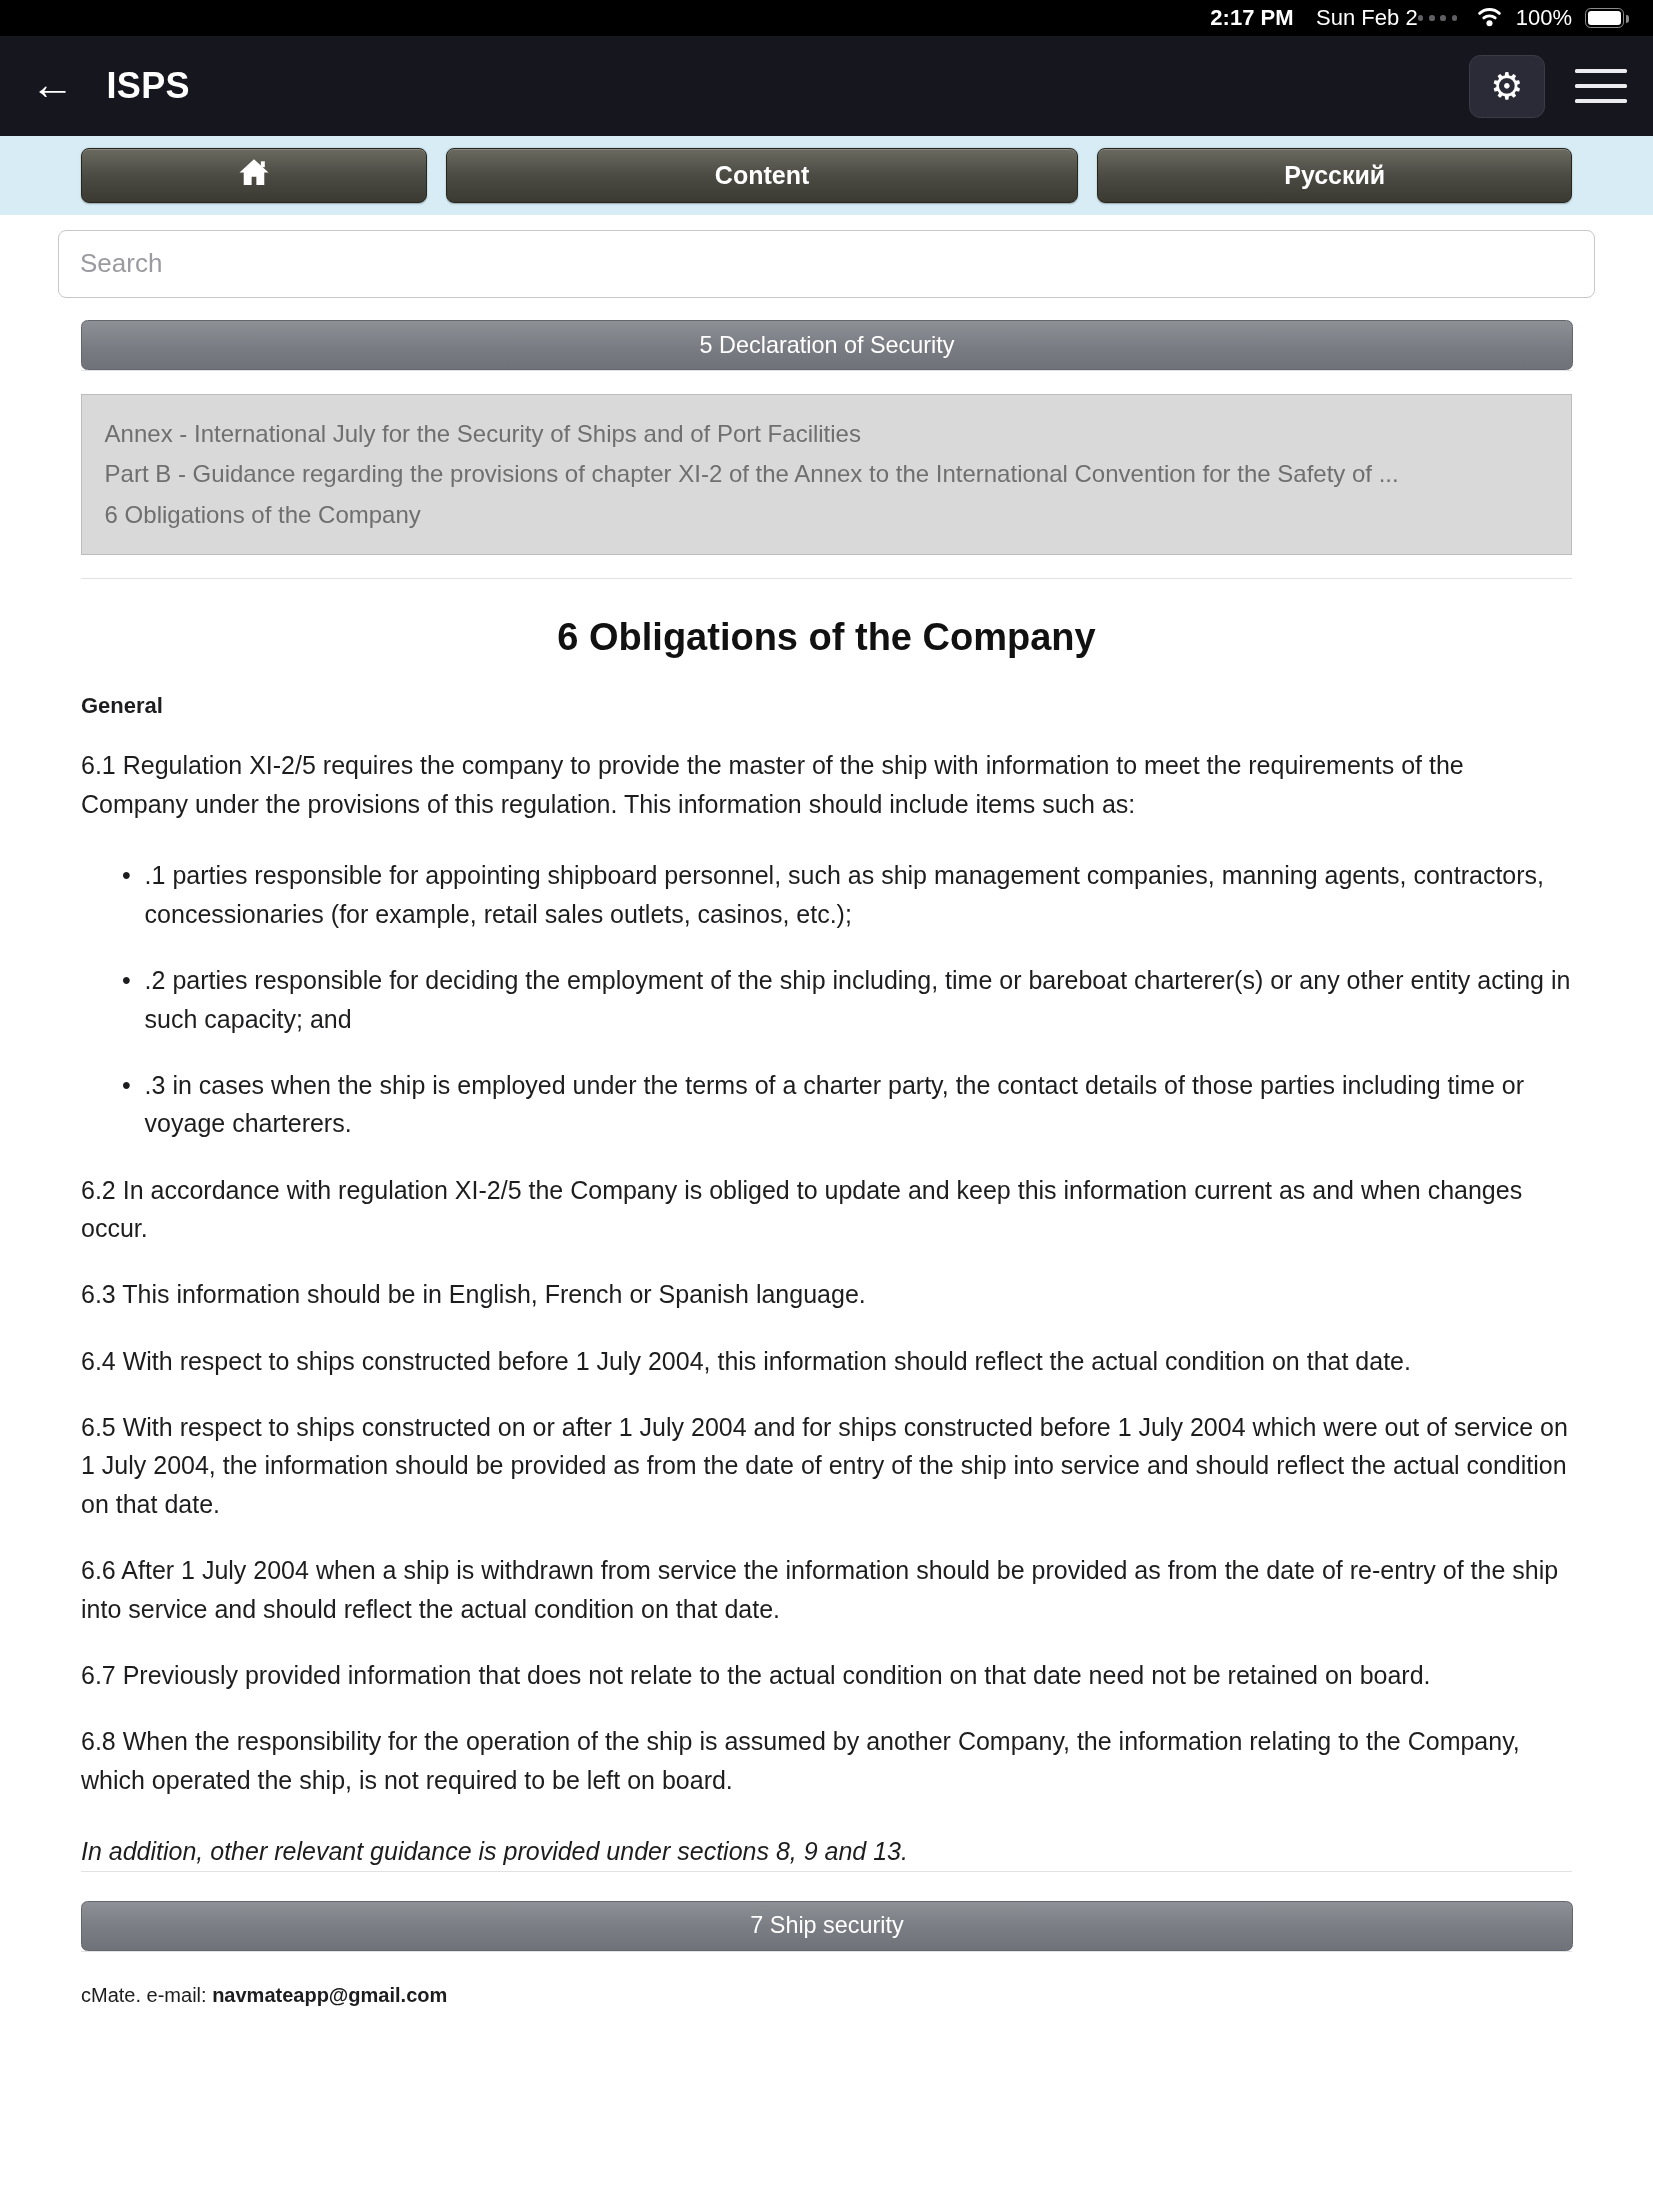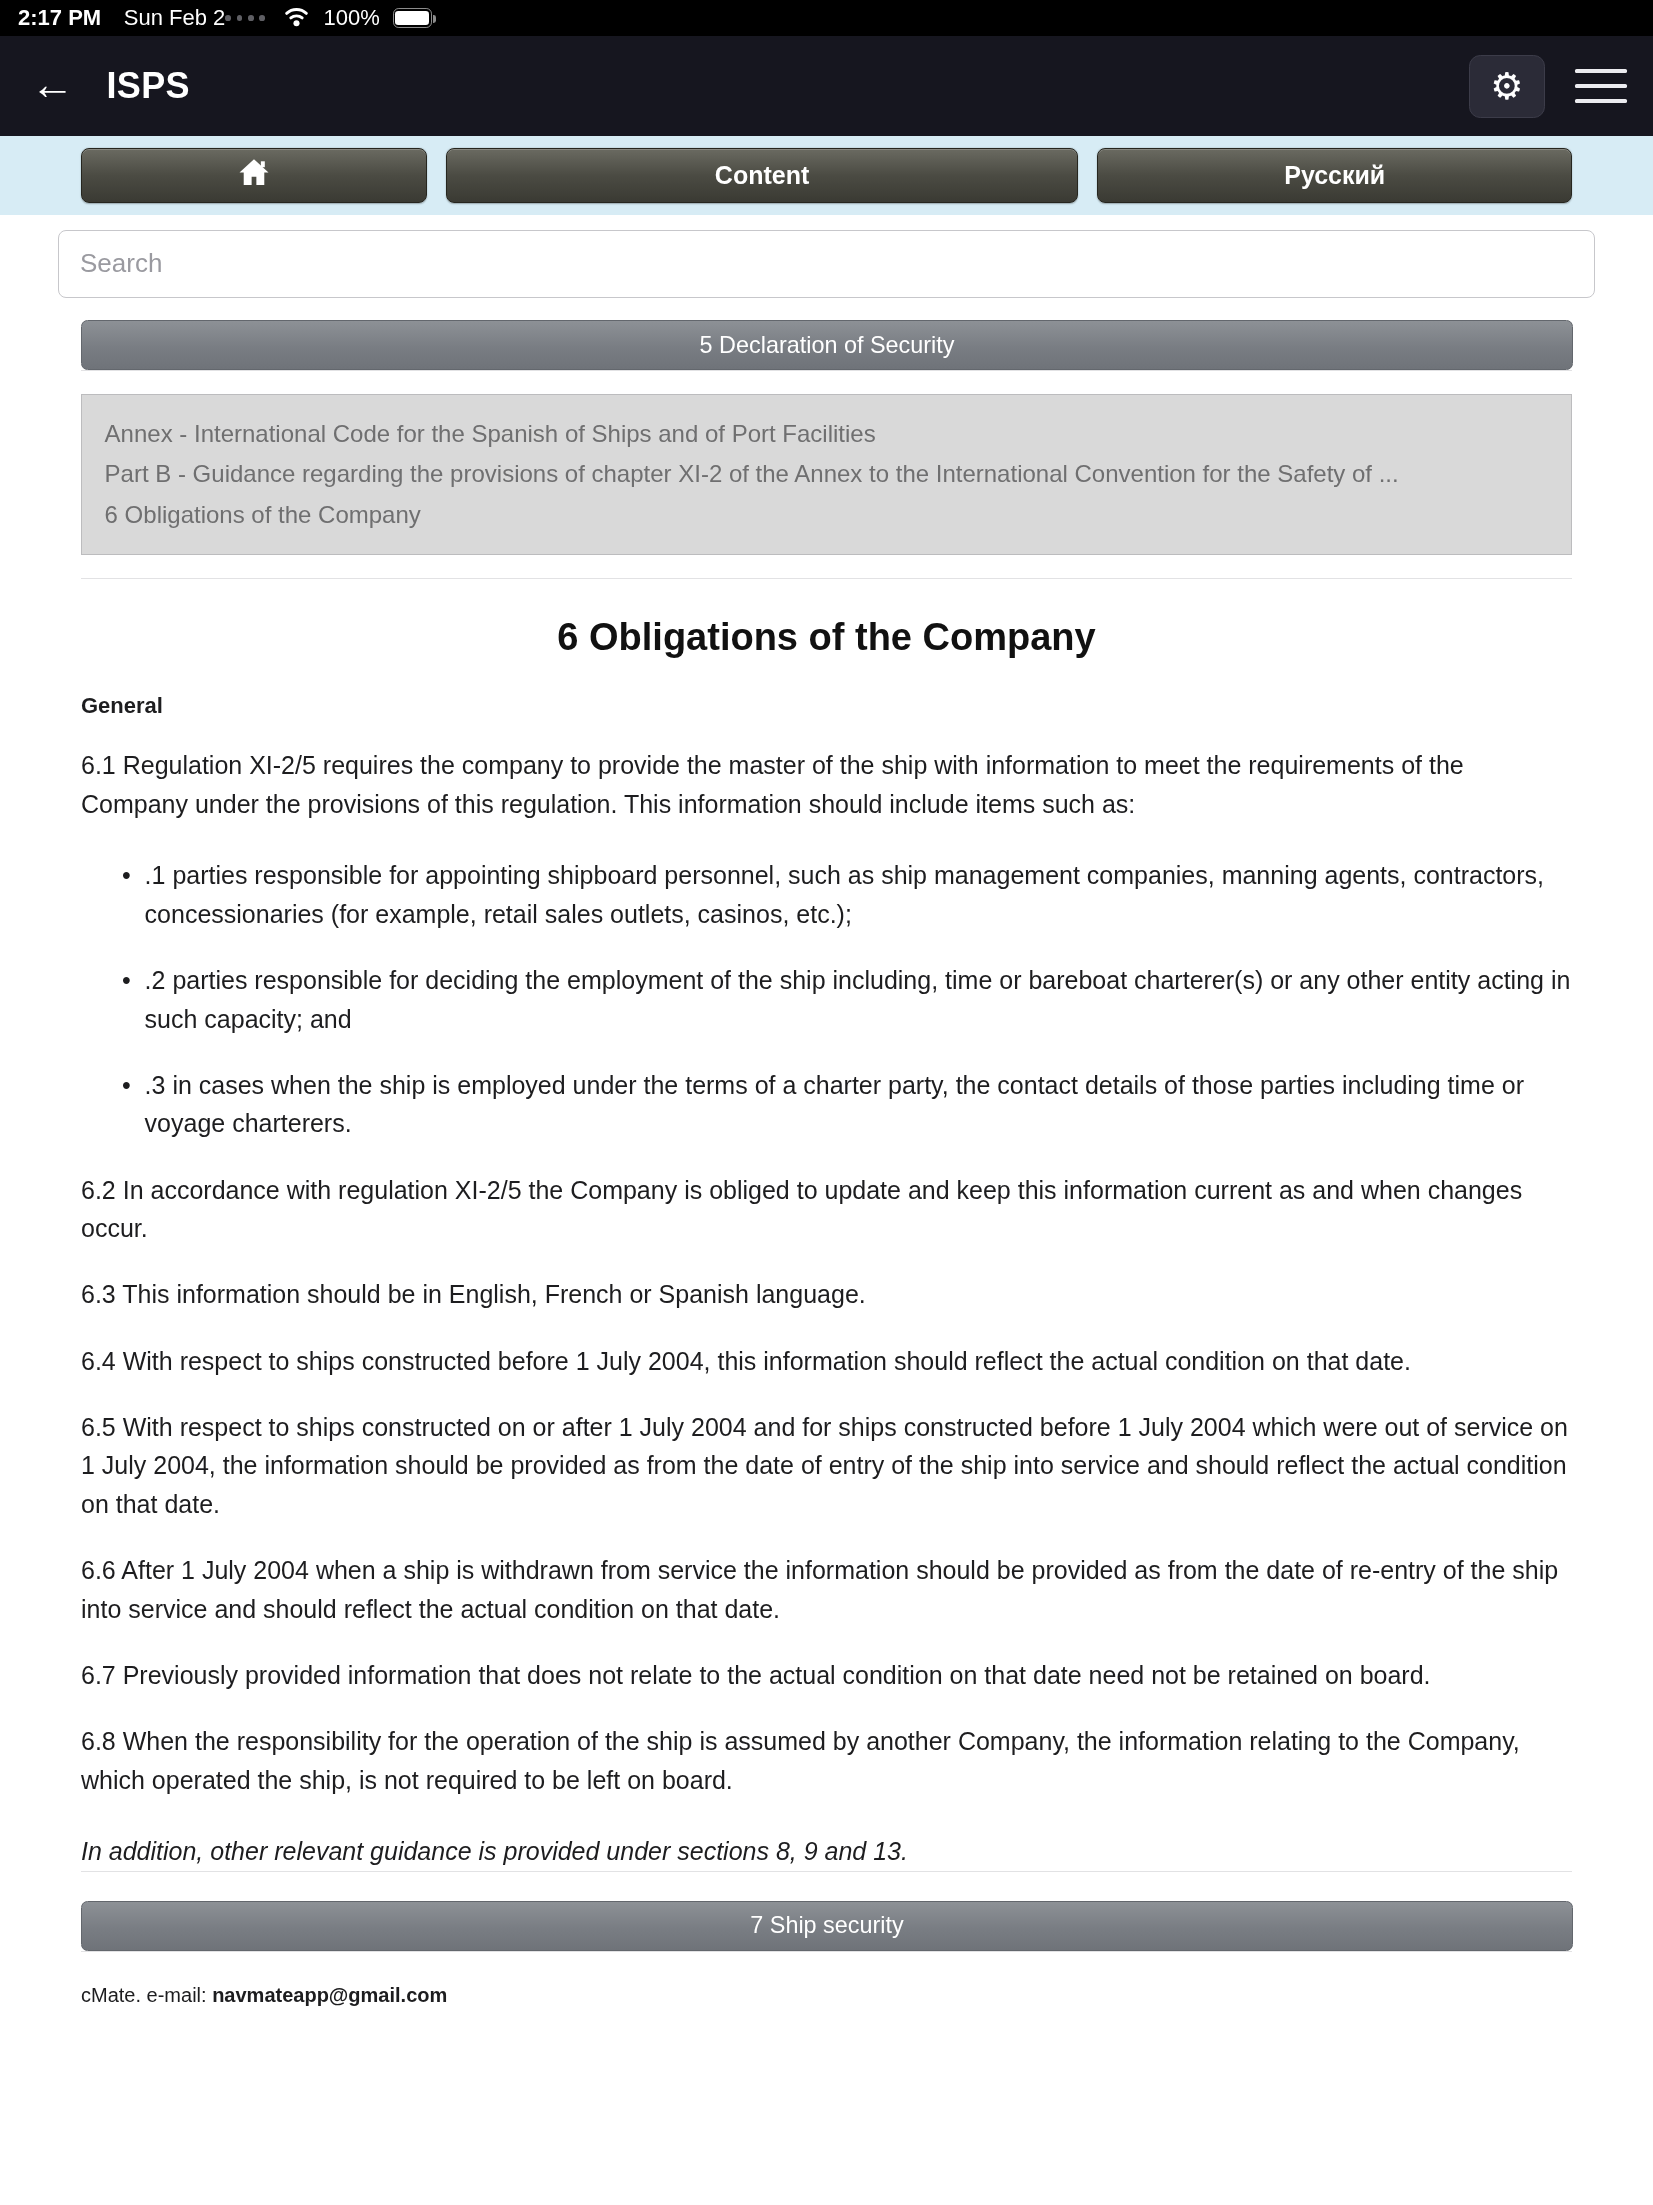--- a/index.html
+++ b/index.html
@@ -8,22 +8,22 @@
     margin: 0; overflow: hidden;
     background: #ffffff;
     font-family: "Liberation Sans", "DejaVu Sans", sans-serif;
     color: #1d1d1f;
   }
   .screen { width: 100%; height: 100%; background: #ffffff; }
 
   
   .status-bar {
     height: 36px; background: #000000; color: #ffffff;
-    display: flex; justify-content: flex-start; align-items: center;
-    padding: 0 18px; font-size: 22px;
+    display: flex; justify-content: flex-end; align-items: center;
+    padding: 0 29px; font-size: 22px;
   }
   .sb-left { display: flex; gap: 22.6px; align-items: center; }
   .sb-time { font-weight: 600; }
   .sb-date { font-weight: 400; }
   .sb-right { display: flex; align-items: center; gap: 11.3px; }
   .cell-dots { display: flex; gap: 5.7px; margin-right: 4.8px; }
   .cell-dots i { width: 5.7px; height: 5.7px; border-radius: 50%; background: #5f5f64; }
   .battery-shell {
     position: relative; width: 39px; height: 19.4px;
     border: 1.6px solid rgba(255,255,255,.55); border-radius: 5.7px;
@@ -194,21 +194,21 @@
 
   <div class="search-wrap">
     <input class="search-input" type="text" placeholder="Search" style="">
   </div>
 
   <button class="nav-btn top">5 Declaration of Security</button>
 
   <hr class="divider hr-a">
 
   <div class="breadcrumb">
-    <div>Annex - International Code for the Spanish of Ships and of Port Facilities</div>
+    <div>Annex - International July for the Security of Ships and of Port Facilities</div>
     <div>Part B - Guidance regarding the provisions of chapter XI-2 of the Annex to the International Convention for the Safety of ...</div>
     <div>6 Obligations of the Company</div>
   </div>
 
   <hr class="divider hr-b">
 
   <main class="article">
     <h2 class="article-title">6 Obligations of the Company</h2>
     <p class="general-label">General</p>
 

